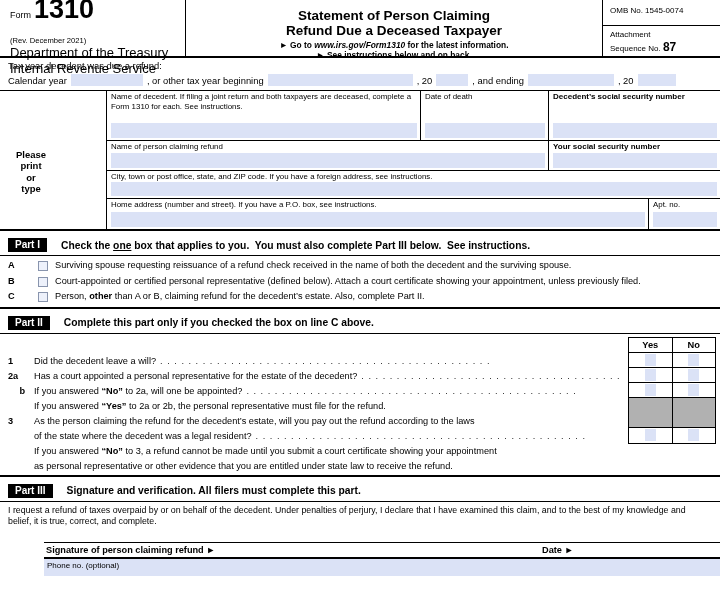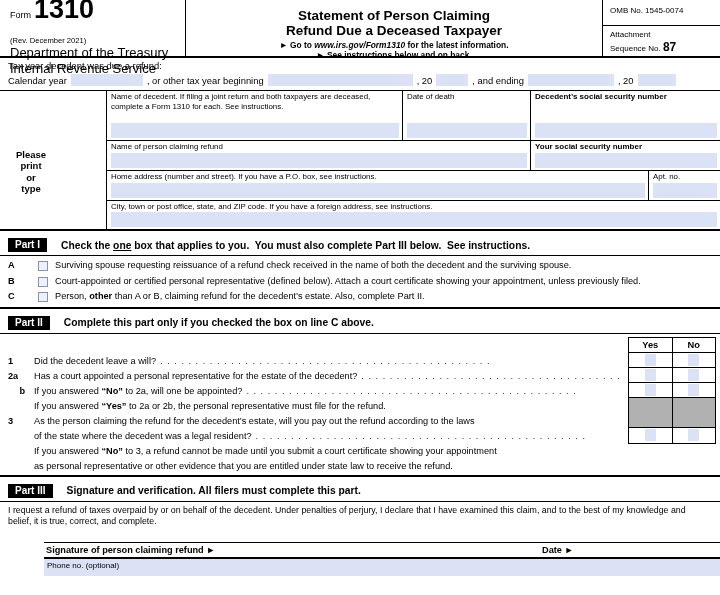--- a/index.html
+++ b/index.html
@@ -43,21 +43,21 @@
   .idtable{margin-left:106px;border-left:1px solid #000;}
   .idrow{display:flex;border-bottom:1px solid #000;}
   .idrow:last-child{border-bottom:none;}
   .idcell{padding:1px 3px 2px 4px;display:flex;flex-direction:column;}
   .idcell + .idcell{border-left:1px solid #000;}
   .lbl{font-size:7.9px;line-height:1.25;}
   .lbl.b{font-weight:bold;font-size:8px;}
   .cellfld{background:var(--blue);height:15px;margin-top:auto;}
   .grow{flex:1;}
   .c-death{width:128px;}
-  .c-ssn{width:190px;}
+  .c-ssn{width:172px;}
   .c-apt{width:72px;}
   .r1{height:50px;} .r2{height:30px;} .r3{height:30px;} .r4{height:28px;}
 
   
   .partrow{display:flex;align-items:center;gap:14px;padding-left:8px;margin-top:7px;}
   .partbox{background:#000;color:#fff;font-weight:bold;font-size:10px;padding:1px 7px 2px 7px;}
   .partheading{font-weight:bold;font-size:10.3px;white-space:pre-wrap;}
   .rule{border-bottom:1.2px solid #000;margin-top:3px;}
   .thickrule{border-bottom:2.5px solid #000;}
   u{text-decoration:underline;}
@@ -172,33 +172,33 @@
       <div class="idrow r2">
         <div class="idcell grow">
           <div class="lbl">Name of person claiming refund</div>
           <div class="cellfld"></div>
         </div>
         <div class="idcell c-ssn">
           <div class="lbl b">Your social security number</div>
           <div class="cellfld"></div>
         </div>
       </div>
+      <div class="idrow r4">
+        <div class="idcell grow">
+          <div class="lbl">City, town or post office, state, and ZIP code. If you have a foreign address, see instructions.</div>
+          <div class="cellfld"></div>
+        </div>
+      </div>
       <div class="idrow r3">
         <div class="idcell grow">
           <div class="lbl">Home address (number and street). If you have a P.O. box, see instructions.</div>
           <div class="cellfld"></div>
         </div>
         <div class="idcell c-apt">
           <div class="lbl">Apt. no.</div>
-          <div class="cellfld"></div>
-        </div>
-      </div>
-      <div class="idrow r4">
-        <div class="idcell grow">
-          <div class="lbl">City, town or post office, state, and ZIP code. If you have a foreign address, see instructions.</div>
           <div class="cellfld"></div>
         </div>
       </div>
     </div>
   </section>
 
   <section>
     <div class="partrow">
       <span class="partbox">Part I</span>
       <span class="partheading"><span>Check the </span><u>one</u><span> box that applies to you.  You must also complete Part III below.  See instructions.</span></span>

